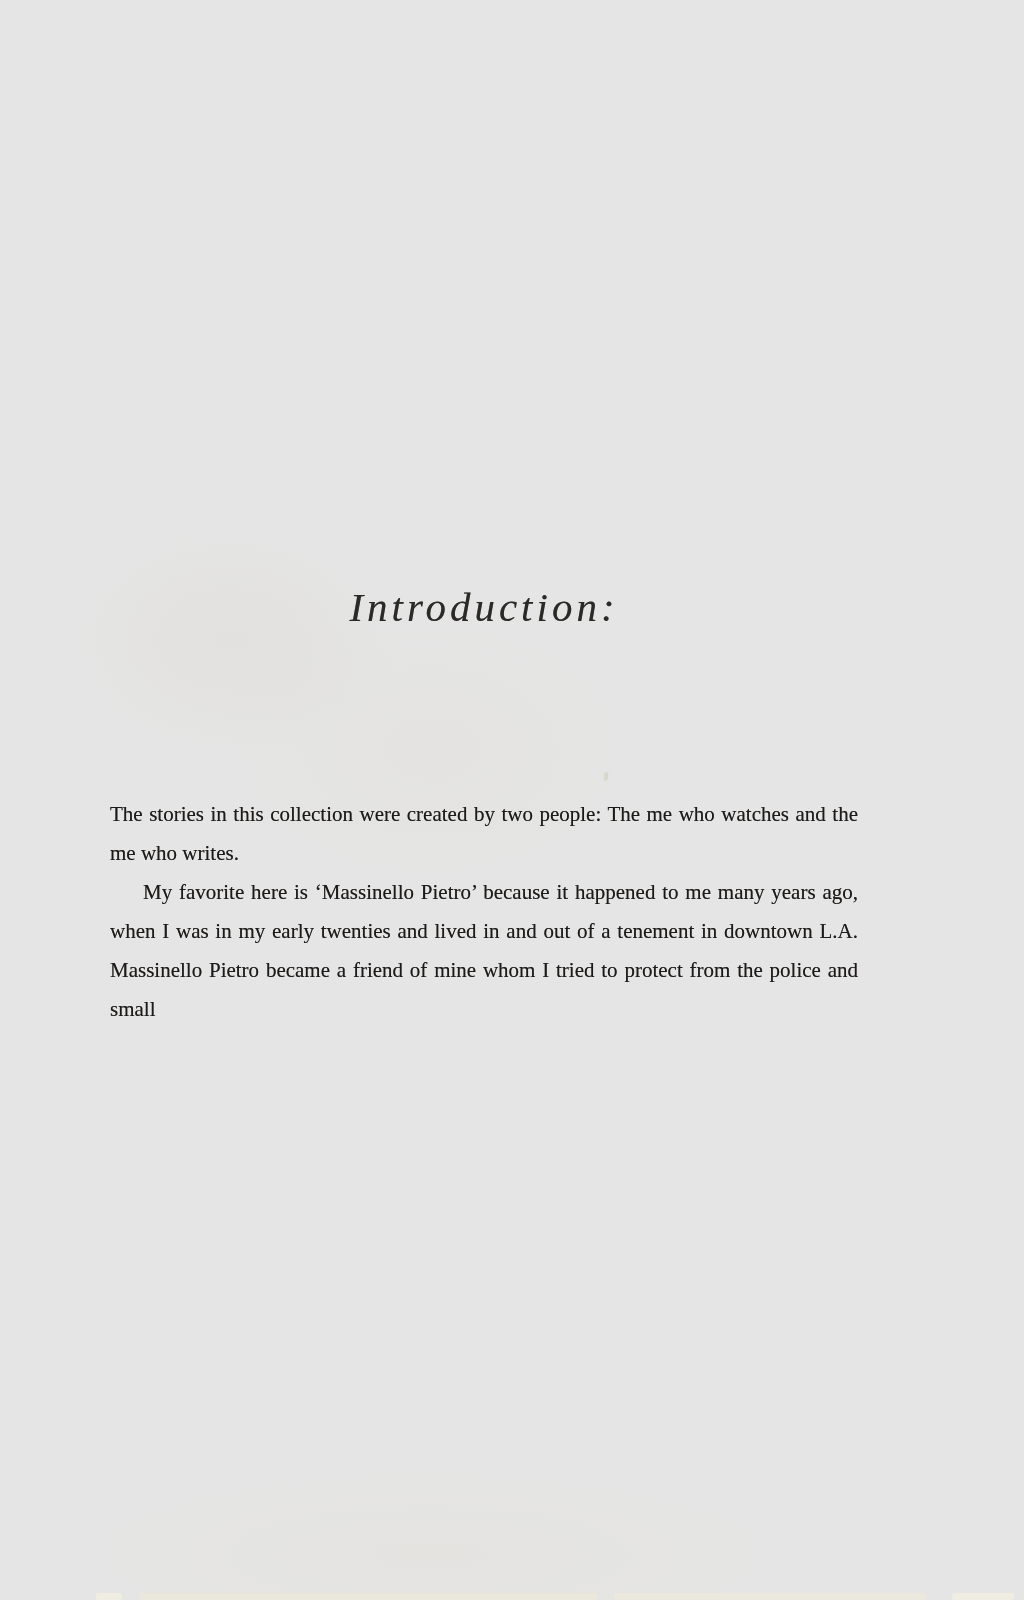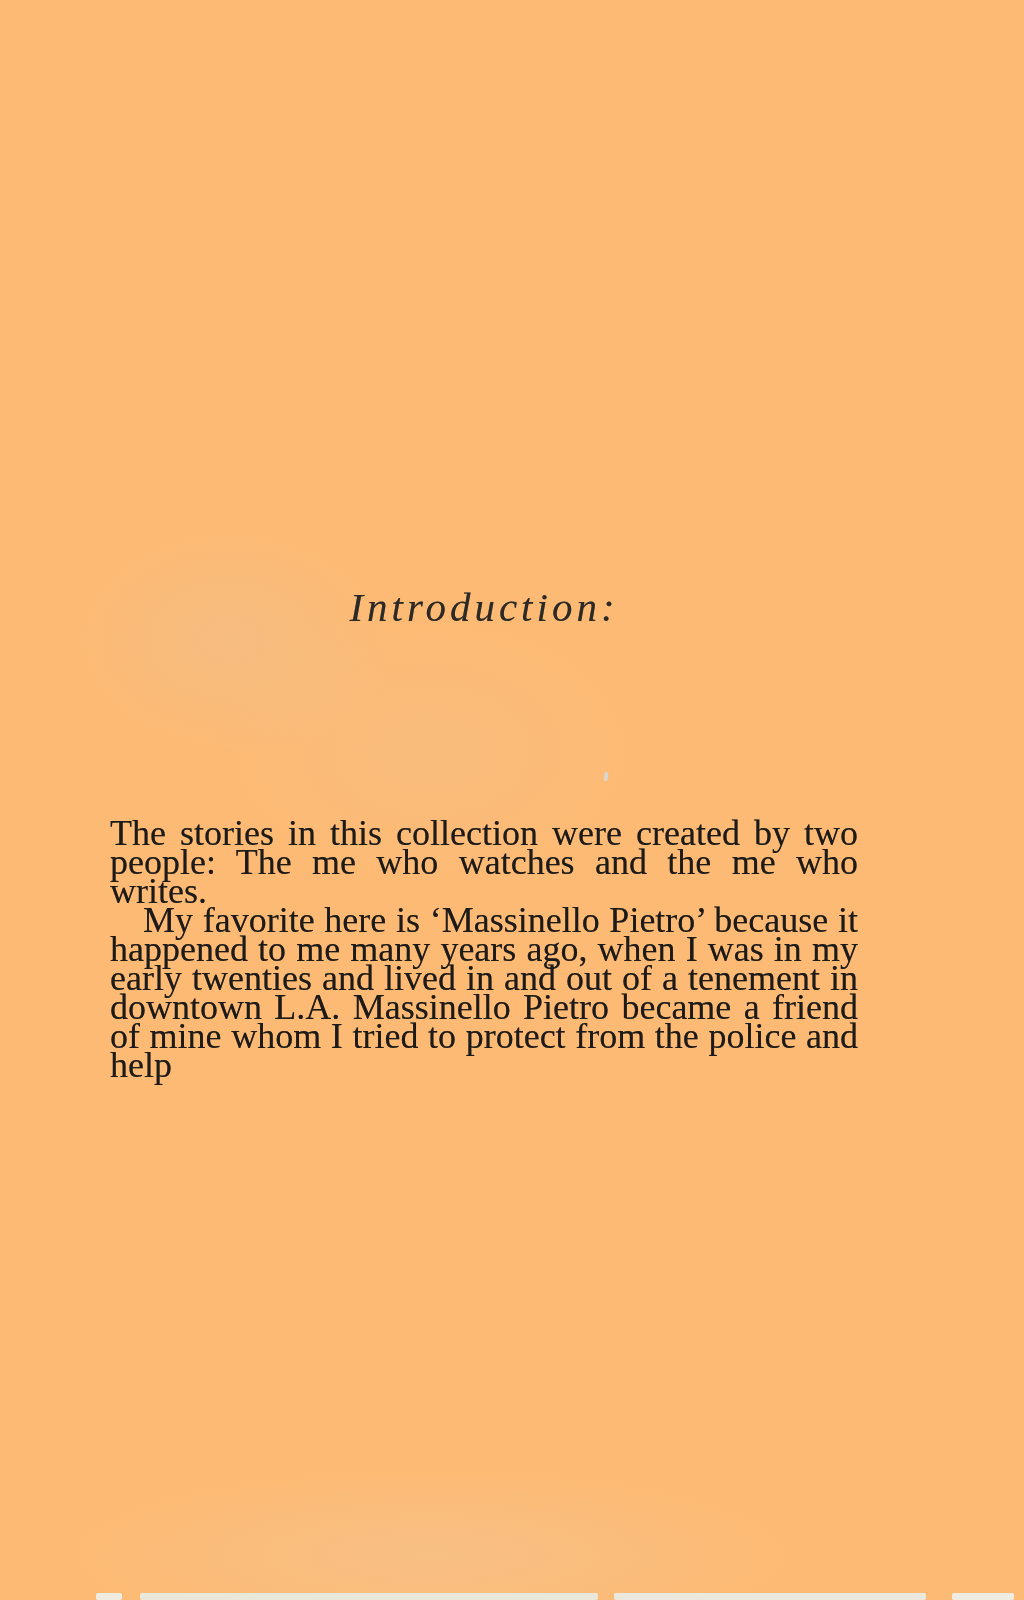--- a/index.html
+++ b/index.html
@@ -4,21 +4,21 @@
 <style>
   html, body {
     margin: 0;
     padding: 0;
     background: #ffffff;
   }
   .page {
     position: relative;
     width: 1024px;
     height: 1600px;
-    background: #fdba74;
+    background: #e5e5e5;
     overflow: hidden;
     font-family: "Liberation Serif", "DejaVu Serif", serif;
   }
   
   .page::before {
     content: "";
     position: absolute;
     inset: 0;
     pointer-events: none;
     background:
@@ -41,25 +41,25 @@
     word-spacing: 10px;
     color: #2c2a27;
     text-shadow: 0 0 0.5px rgba(40,38,34,0.45);
   }
   .chapter-title .title-line {
     display: block;
     white-space: nowrap;
   }
   .body-text {
     position: absolute;
-    top: 819px;
+    top: 795px;
     left: 110px;
     width: 748px;
-    font-size: 36px;
-    line-height: 29px;
+    font-size: 21px;
+    line-height: 39px;
     color: #1d1b19;
     text-align: justify;
     text-shadow: 0 0 0.6px rgba(25,23,20,0.55);
   }
   .body-text p {
     margin: 0;
   }
   .body-text p.indent {
     text-indent: 33px;
   }
@@ -103,21 +103,21 @@
 <div class="page">
 
   <h1 class="chapter-title">
     <span class="title-line">Introduction:</span>
   </h1>
 
   <span class="stray-mark"></span>
 
   <div class="body-text">
       <p class=""><span>The stories in this collection were created by two people: The me who watches and the me who writes.</span></p>
-      <p class="indent"><span>My favorite here is ‘Massinello Pietro’ because it happened to me many years ago, when I was in my early twenties and lived in and out of a tenement in downtown L.A. Massinello Pietro became a friend of mine whom I tried to protect from the police and help</span></p>
+      <p class="indent"><span>My favorite here is ‘Massinello Pietro’ because it happened to me many years ago, when I was in my early twenties and lived in and out of a tenement in downtown L.A. Massinello Pietro became a friend of mine whom I tried to protect from the police and small</span></p>
     </div>
 
   <div class="scan-edge">
     <span class="seg seg4"></span>
     <span class="seg seg1"></span>
     <span class="seg seg2"></span>
     <span class="seg seg3"></span>
   </div>
 
 </div>

